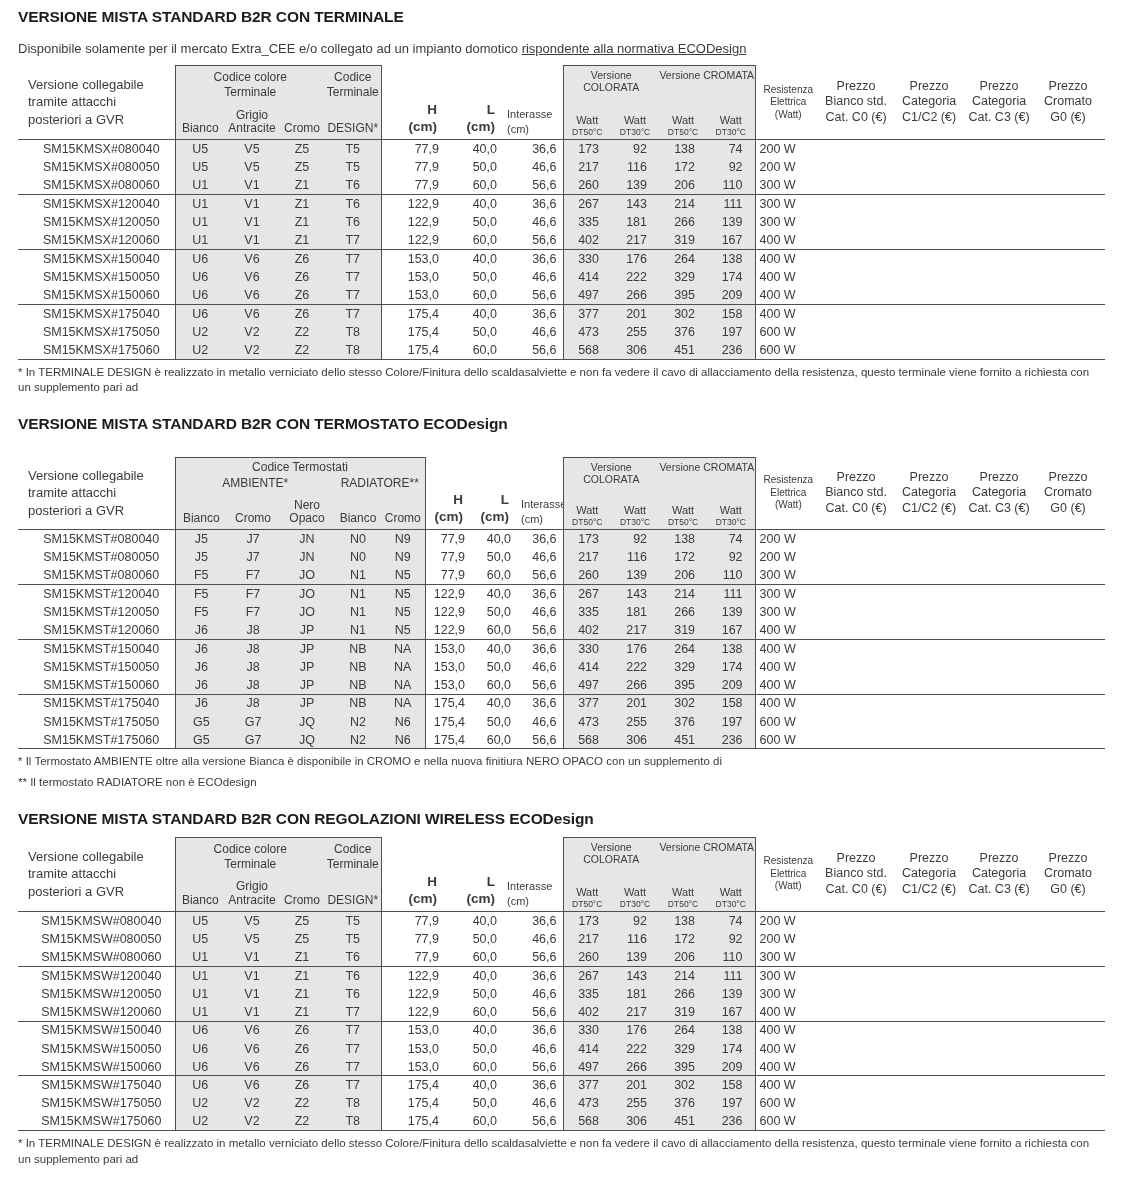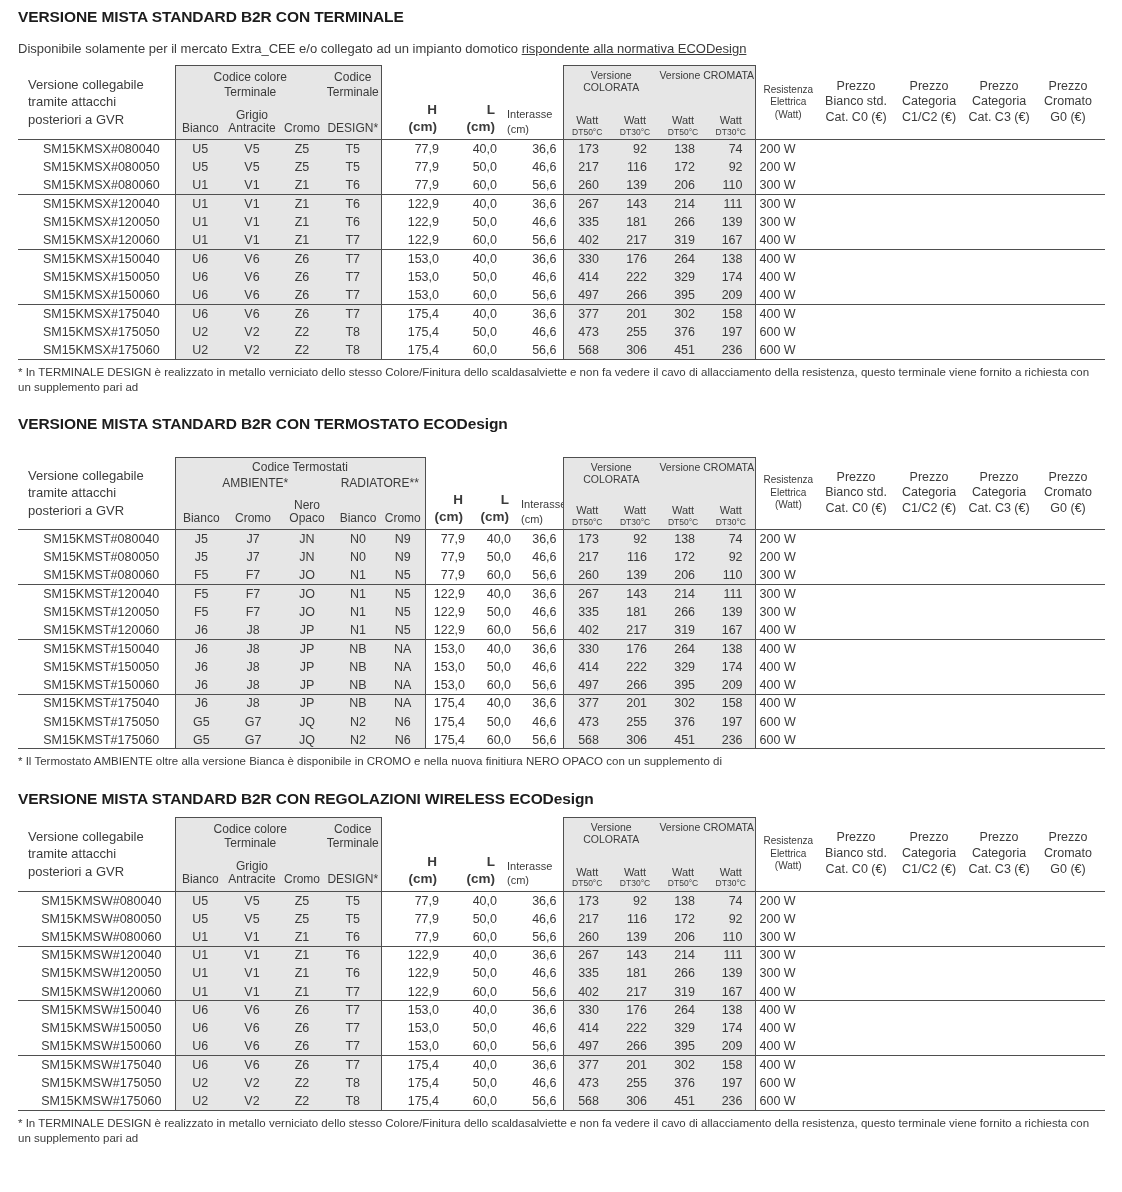--- a/index.html
+++ b/index.html
@@ -686,20 +686,21 @@
               <td class="td-res">600 W</td>
               <td></td>
               <td></td>
               <td></td>
               <td></td>
             </tr>
           </tbody>
         </table>
       </div>
       <p class="fn">* Il Termostato AMBIENTE oltre alla versione Bianca è disponibile in CROMO e nella nuova finitiura NERO OPACO con un supplemento di</p>
+      <p class="fn">** Il termostato RADIATORE non è ECOdesign</p>
     </section>
     <section class="section">
       <h2 class="sec-title">VERSIONE MISTA STANDARD B2R CON REGOLAZIONI WIRELESS ECODesign</h2>
       <div class="tablewrap">
         <table>
           <colgroup>
             <col style="width: 157px;">
             <col style="width: 50px;">
             <col style="width: 54px;">
             <col style="width: 46px;">

